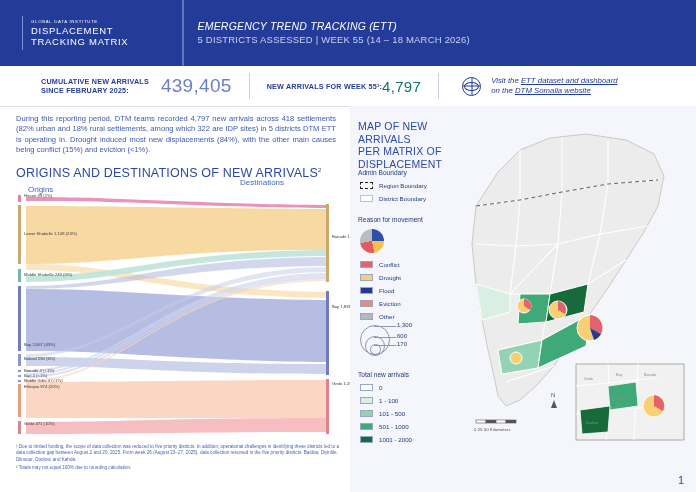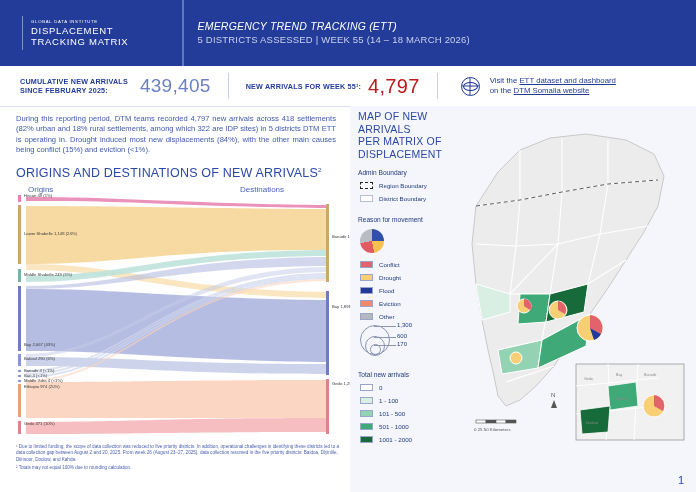--- a/index.html
+++ b/index.html
@@ -30,53 +30,53 @@
   .dtm-l1,.dtm-l2{font-size:9.5px;letter-spacing:0.7px;line-height:11.5px;}
   .head-div{width:1.5px;height:66px;background:#8ea0d8;opacity:.6;}
   .title-block{padding-left:14px;display:flex;flex-direction:column;justify-content:center;}
   .t-country{color:#fff;font-size:19px;line-height:21px;letter-spacing:0.3px;}
   .t-prog{color:#fff;font-size:10.5px;line-height:14px;letter-spacing:0.2px;font-style:italic;}
   .t-week{color:#c9d2ee;font-size:9.5px;line-height:14px;letter-spacing:0.2px;}
 
   
   .kpibar{position:absolute;left:0;top:66px;width:696px;height:40px;background:#fff;
           border-bottom:1px solid #d9def0;display:flex;align-items:center;}
-  .kpi1{padding-left:20px;display:flex;align-items:center;}
+  .kpi1{padding-left:41px;display:flex;align-items:center;}
   .kpi-lab{font-size:7.2px;font-weight:bold;line-height:9px;letter-spacing:0.2px;color:#233b99;}
   .kpi-num{font-size:19px;color:#6b7fc4;margin-left:12px;letter-spacing:0.3px;}
-  .kpi-num2{font-size:20px;color:#b91c1c;margin-left:7px;letter-spacing:0.3px;}
+  .kpi-num2{font-size:15px;color:#0f766e;letter-spacing:0.3px;}
   .vdiv{width:1px;height:26px;background:#c8d0e8;margin:0 17px;}
   .kpi2{display:flex;align-items:center;}
   .kpi3{display:flex;align-items:center;margin-left:6px;}
   .globe2{width:17px;height:17px;border:1.3px solid #233b99;border-radius:50%;position:relative;margin-right:10px;flex:none;}
   .globe2:before{content:"";position:absolute;left:50%;top:0;width:0;height:100%;border-left:1px solid #233b99;transform:translateX(-50%);}
   .globe2:after{content:"";position:absolute;top:50%;left:0;width:100%;height:0;border-top:1px solid #233b99;transform:translateY(-50%);}
   .globe2 em{position:absolute;left:1px;top:4.5px;width:13px;height:7px;border:1px solid #233b99;border-radius:50%;}
-  .visit{font-size:7.8px;line-height:10px;color:#233b99;}
+  .visit{font-size:7.8px;font-style:italic;line-height:10px;color:#233b99;}
   .visit u{text-decoration:underline;}
 
   
   .leftcol{position:absolute;left:0;top:106px;width:350px;height:386px;}
   .intro{position:absolute;left:16px;top:8px;width:320px;font-size:7.6px;line-height:10.4px;
          color:#3e59b0;text-align:justify;}
   .sec-title{position:absolute;left:16px;top:60px;font-size:12.5px;color:#2b48a8;letter-spacing:0.2px;}
   .sec-title sup{font-size:6px;}
   .od-lab-o{position:absolute;left:28px;top:79px;font-size:8px;color:#4a63b8;}
-  .od-lab-d{position:absolute;left:240px;top:79px;font-size:8px;color:#4a63b8;}
+  .od-lab-d{position:absolute;left:240px;top:72px;font-size:8px;color:#4a63b8;}
   .sankey{position:absolute;left:18px;top:88px;width:320px;height:240px;}
   .node{position:absolute;box-sizing:border-box;}
   .node-bar{position:absolute;width:3px;top:0;bottom:0;left:0;}
   .node-lab{position:absolute;left:6px;top:1px;font-size:4.2px;white-space:nowrap;color:#3a3a3a;}
   .node-lab-r{position:absolute;left:6px;top:1px;font-size:4.2px;white-space:nowrap;color:#3a3a3a;}
   .footnotes{position:absolute;left:16px;top:338px;width:330px;font-size:4.6px;line-height:6.4px;color:#4a5fae;}
   .footnotes p{margin:0 0 2px 0;}
 
   
   .rightcol{position:absolute;left:350px;top:106px;width:346px;height:386px;background:#f4f6fb;}
-  .map-title{position:absolute;left:8px;top:4px;width:110px;font-size:10.5px;line-height:12.5px;color:#2b48a8;letter-spacing:0.2px;}
+  .map-title{position:absolute;left:8px;top:14px;width:110px;font-size:10.5px;line-height:12.5px;color:#2b48a8;letter-spacing:0.2px;}
   .leg-head{position:absolute;font-size:6.6px;color:#223a7d;}
   .leg-row{position:absolute;display:flex;align-items:center;font-size:6.2px;color:#223a7d;}
   .swatch{width:13px;height:7px;margin-right:6px;flex:none;border:0.6px solid #9aa6c9;box-sizing:border-box;}
   .sw-dash{width:13px;height:7px;margin-right:6px;flex:none;border:1px dashed #222;box-sizing:border-box;background:#fff;}
   .sw-plain{width:13px;height:7px;margin-right:6px;flex:none;border:0.7px solid #b8c0d6;box-sizing:border-box;background:#fff;}
   .pie-sample{position:absolute;width:24px;height:24px;border-radius:50%;
     background:conic-gradient(#2f4fa8 0 25%, #f5c04e 25% 47%, #e05c63 47% 72%, #b9bcc2 72% 100%);}
   .circ{position:absolute;border:0.8px solid #8c96b4;border-radius:50%;background:transparent;}
   .circ-lab{position:absolute;font-size:6px;color:#223a7d;}
   .circ-line{position:absolute;height:0;border-top:0.6px solid #8c96b4;}

